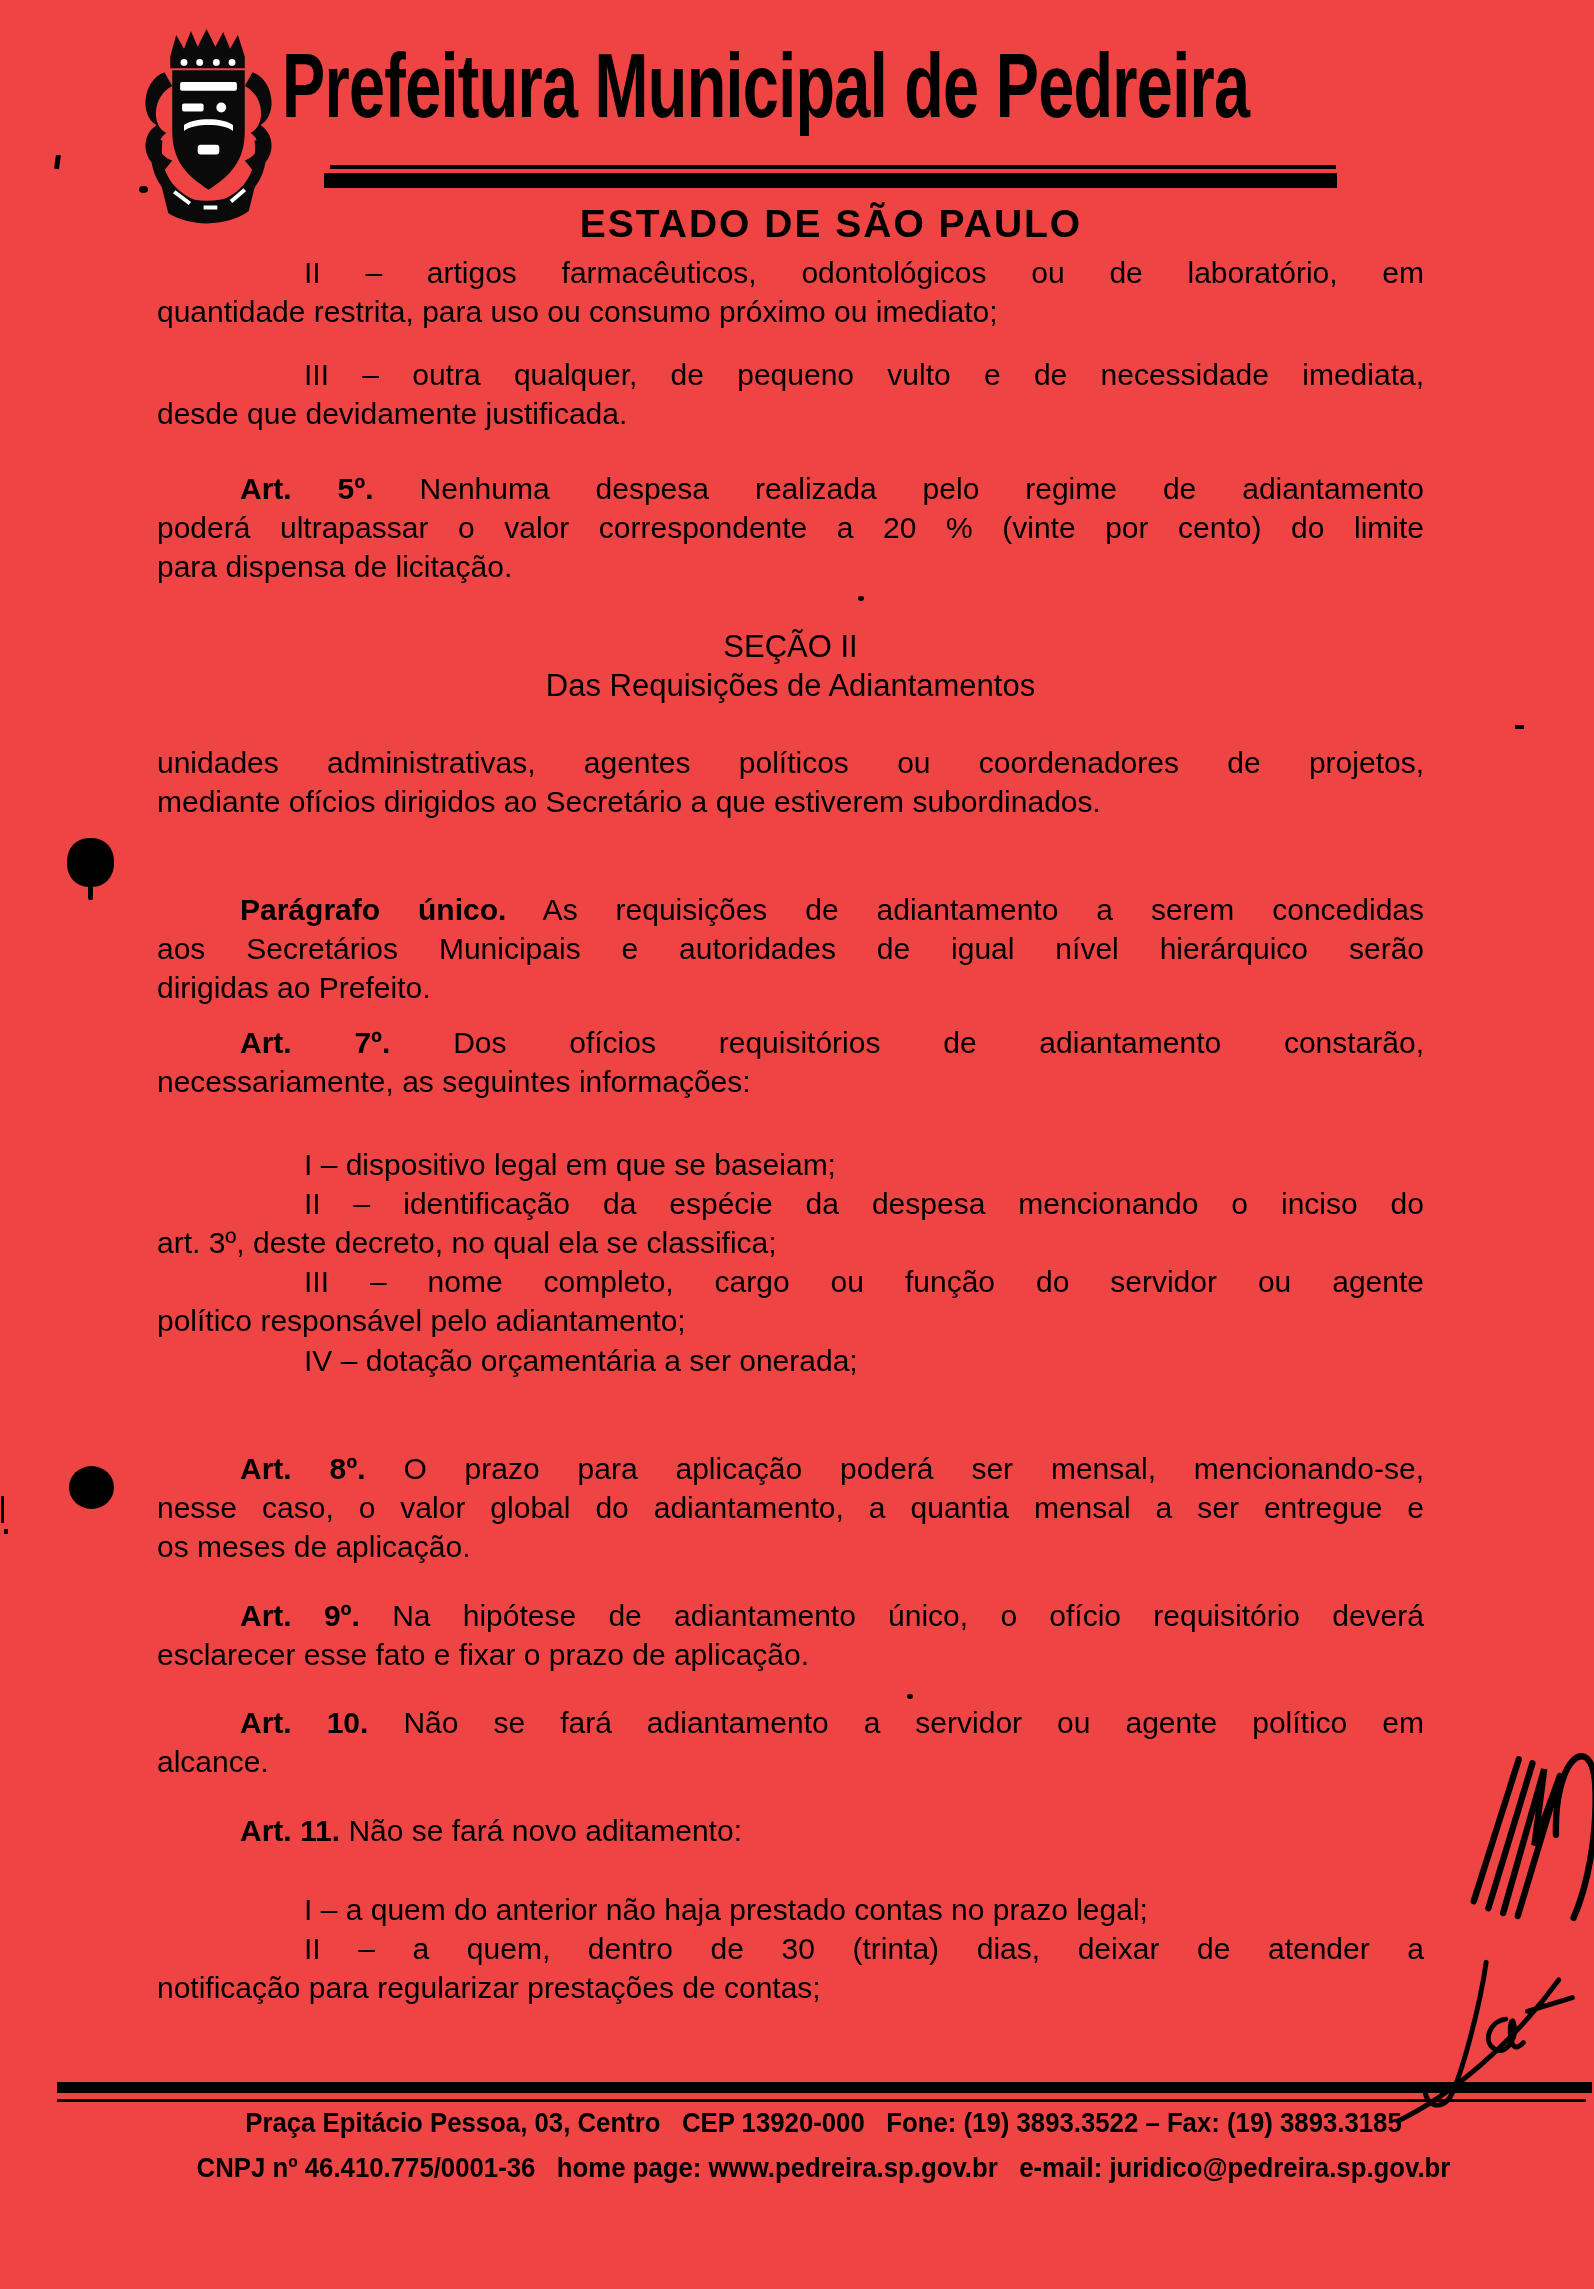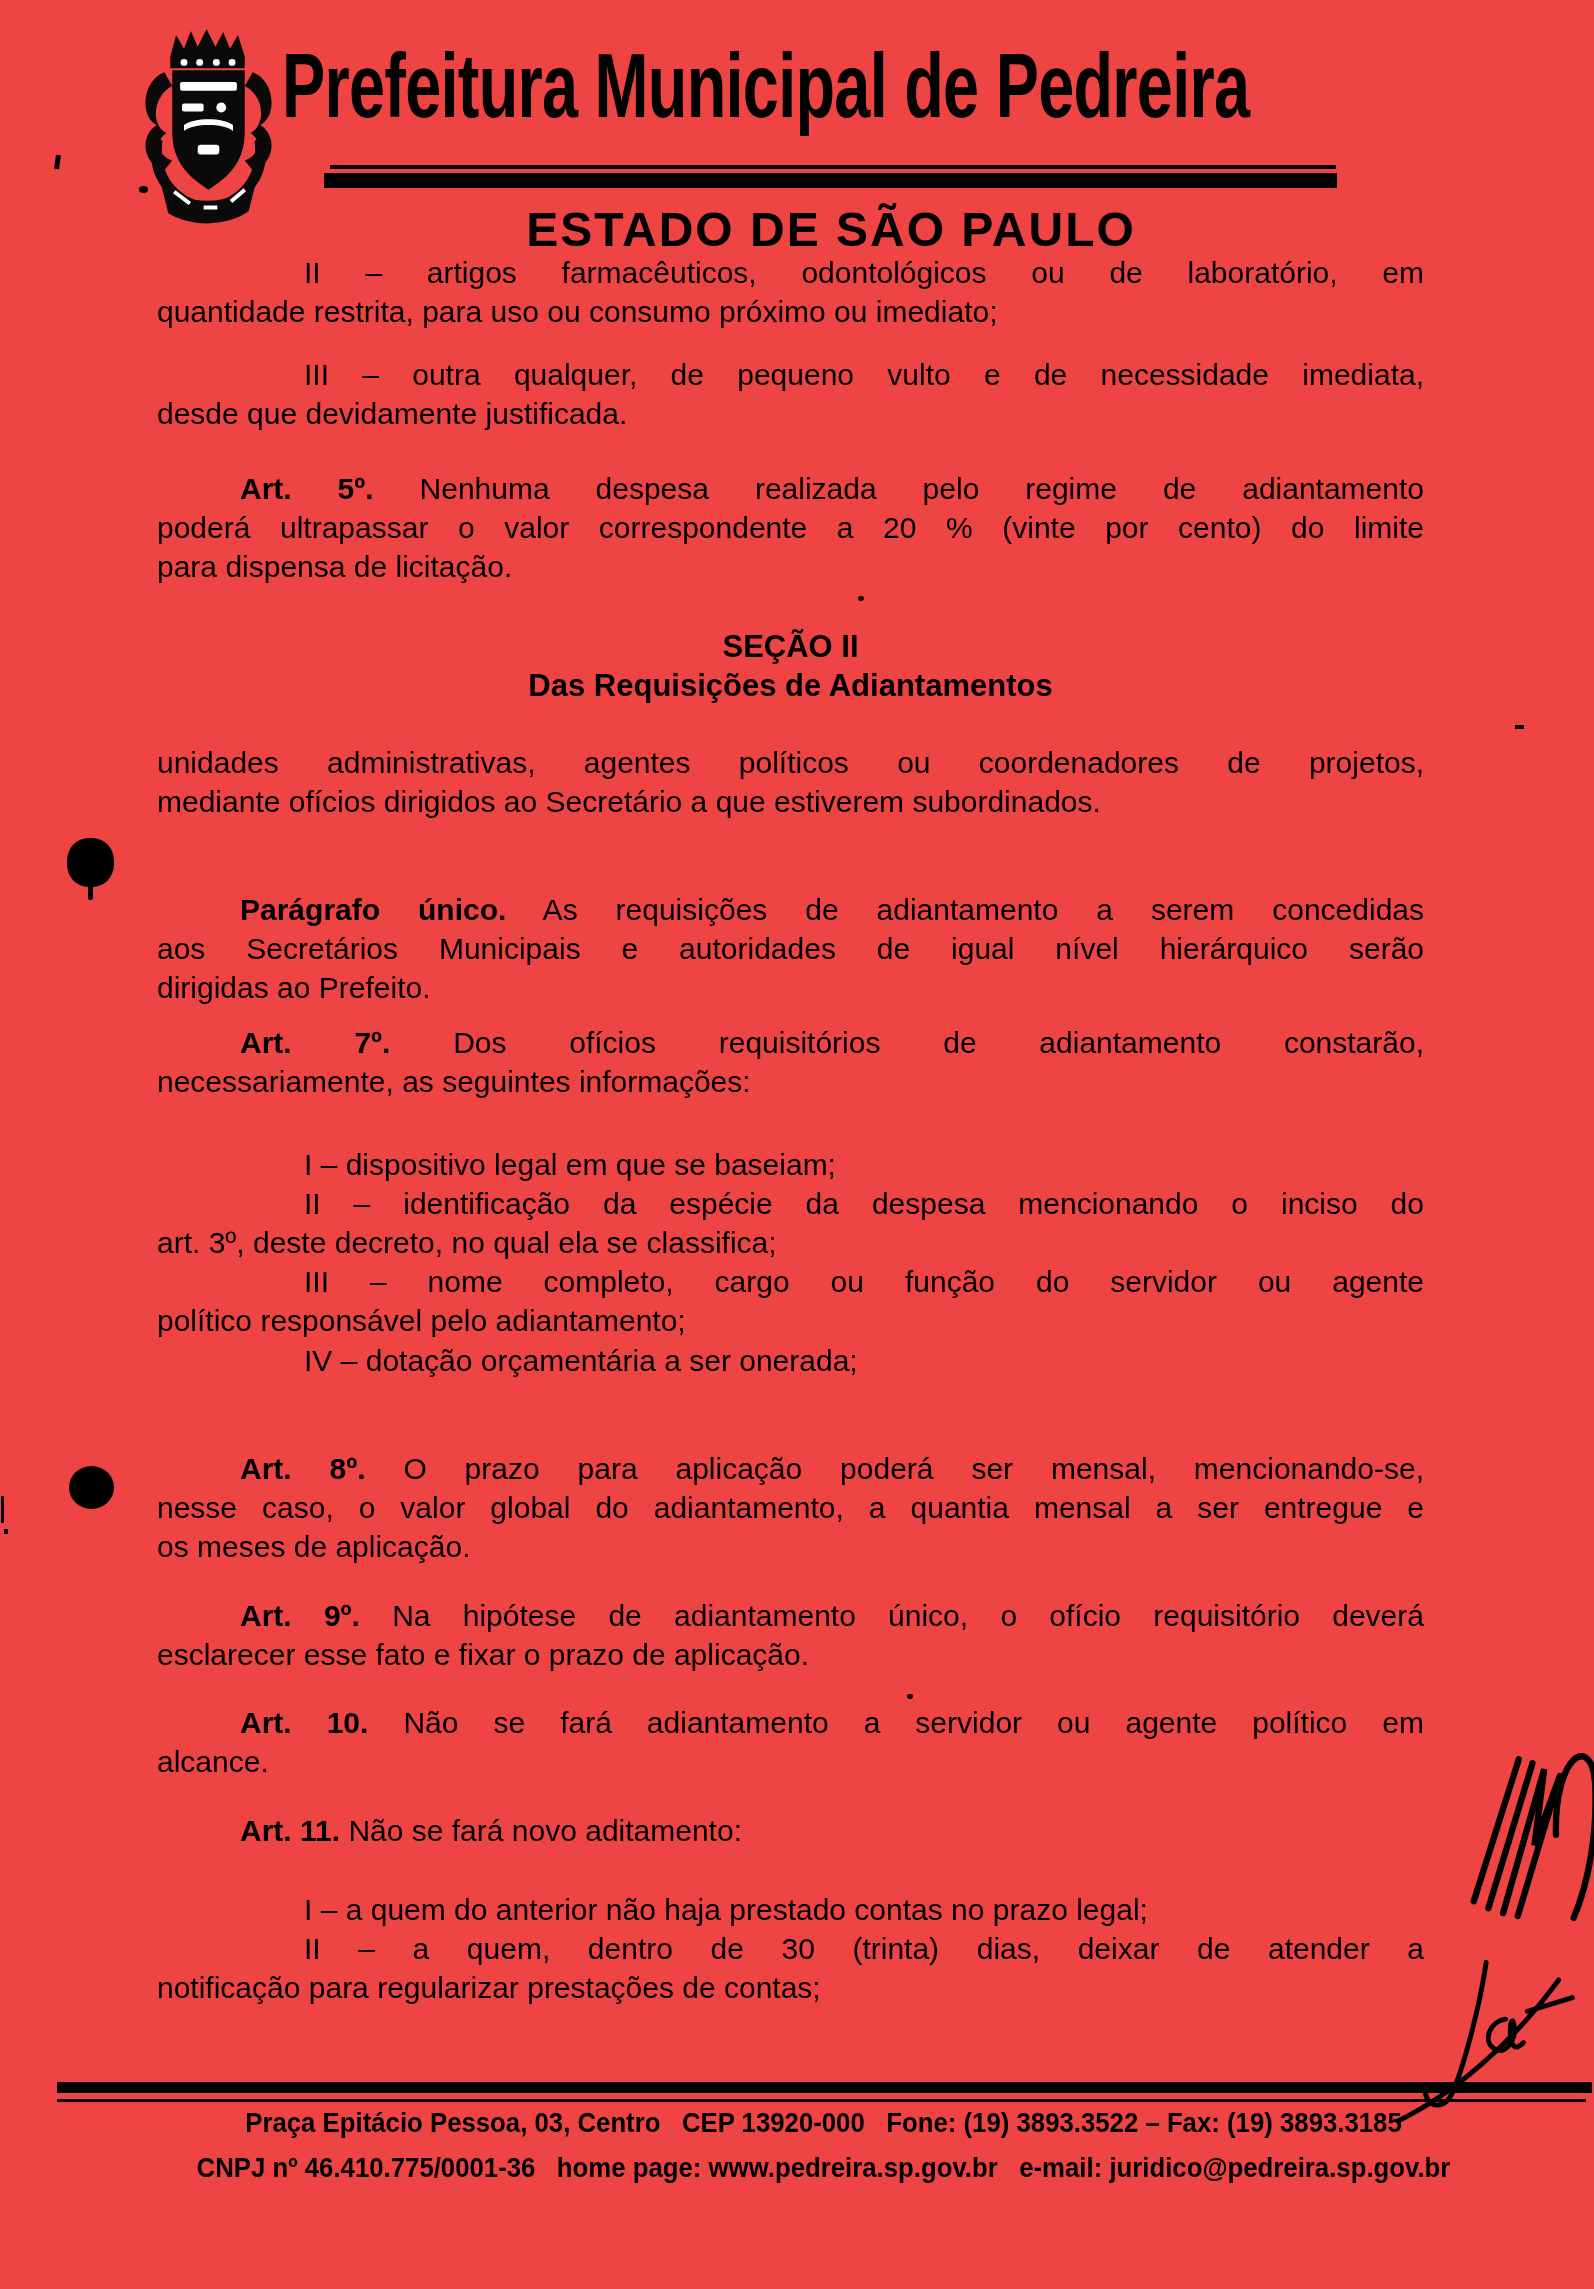--- a/index.html
+++ b/index.html
@@ -11,31 +11,31 @@
   
   .title{
     position:absolute;left:282px;top:39px;font-size:90px;font-weight:700;
     letter-spacing:-1px;white-space:nowrap;transform:scaleX(.72);
     transform-origin:left top;line-height:1.05;
   }
   .rule-thin-top{position:absolute;left:330px;top:165px;width:1006px;height:3.9px;background:#000;}
   .rule-thick-top{position:absolute;left:324px;top:173px;width:1013px;height:14.7px;background:#000;}
   .estado{
     position:absolute;left:328px;top:202px;width:1006px;text-align:center;
-    font-size:48px;font-weight:700;letter-spacing:2px;white-space:nowrap;
+    font-size:39px;font-weight:700;letter-spacing:2px;white-space:nowrap;
   }
   
   .pb{position:absolute;left:157px;width:1267px;font-size:30px;line-height:39px;}
   .jl{text-align:justify;text-align-last:justify;}
   .ll{text-align:right;text-align-last:left;}
   .ip{text-indent:83px;}
   .il{text-indent:147px;}
   .lead{font-weight:700;}
   .heading{position:absolute;left:157px;width:1267px;text-align:center;
-    font-size:31px;font-weight:700;line-height:39px;}
+    font-size:31px;font-weight:400;line-height:39px;}
   
   .rule-thick-bottom{position:absolute;left:57px;top:2082px;width:1535px;height:10.8px;background:#000;}
   .rule-thin-bottom{position:absolute;left:57px;top:2099px;width:1529px;height:2.9px;background:#000;}
   .footer-line{
     position:absolute;left:59px;width:1529px;text-align:center;font-size:28px;
     font-weight:700;transform:scaleX(.92);transform-origin:center top;white-space:nowrap;
   }
   .fl1{top:2107px;}
   .fl2{top:2152px;}
   

